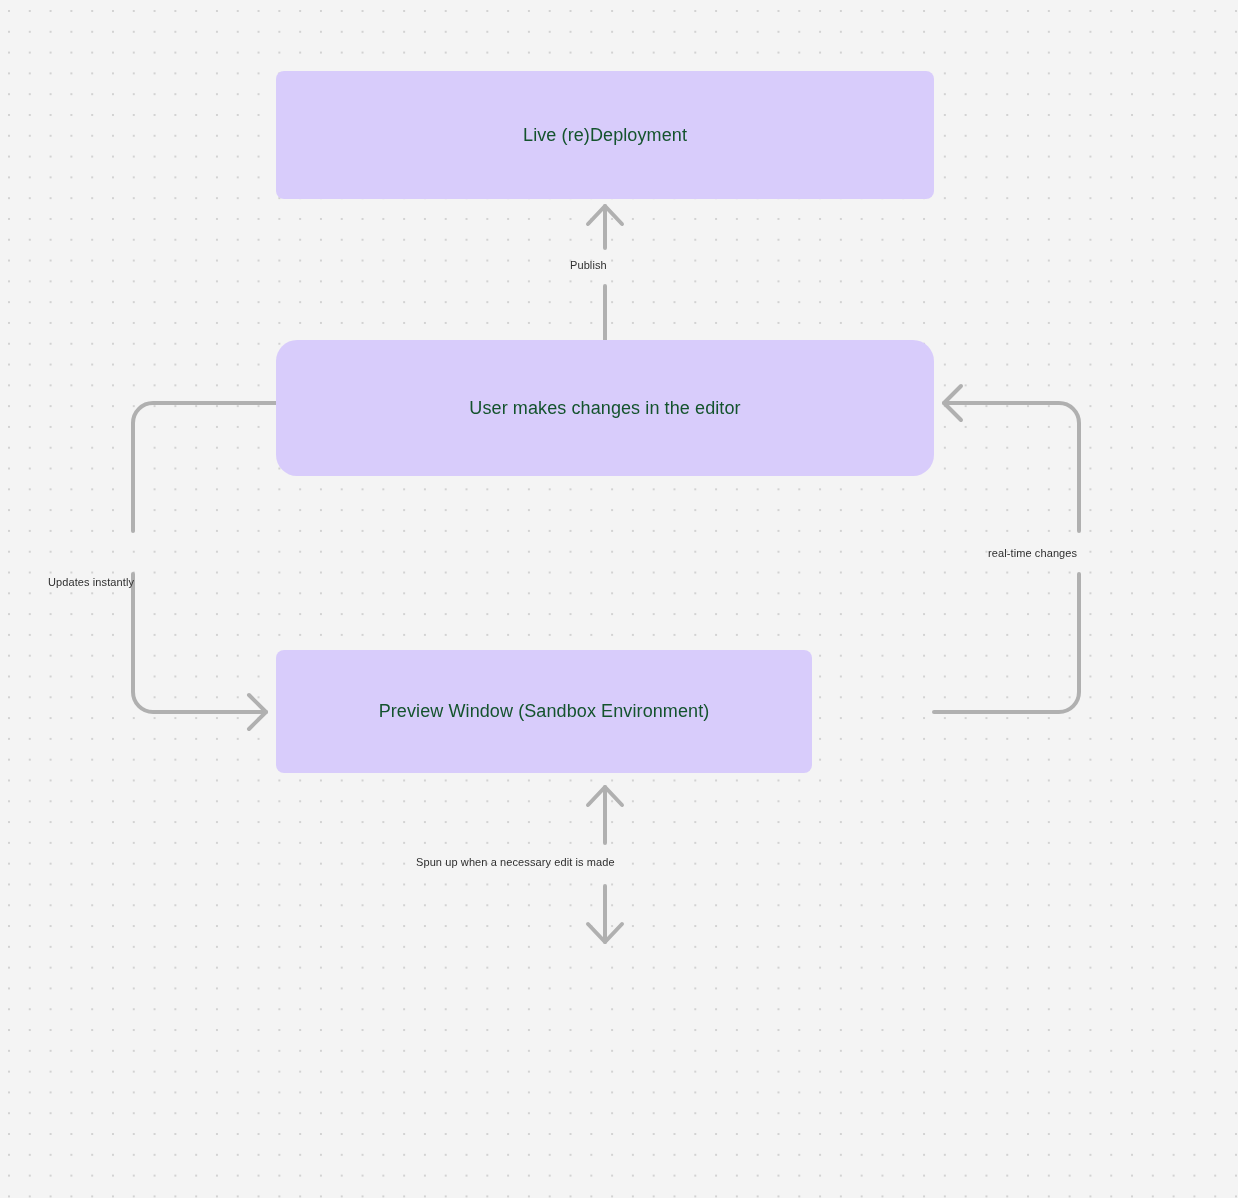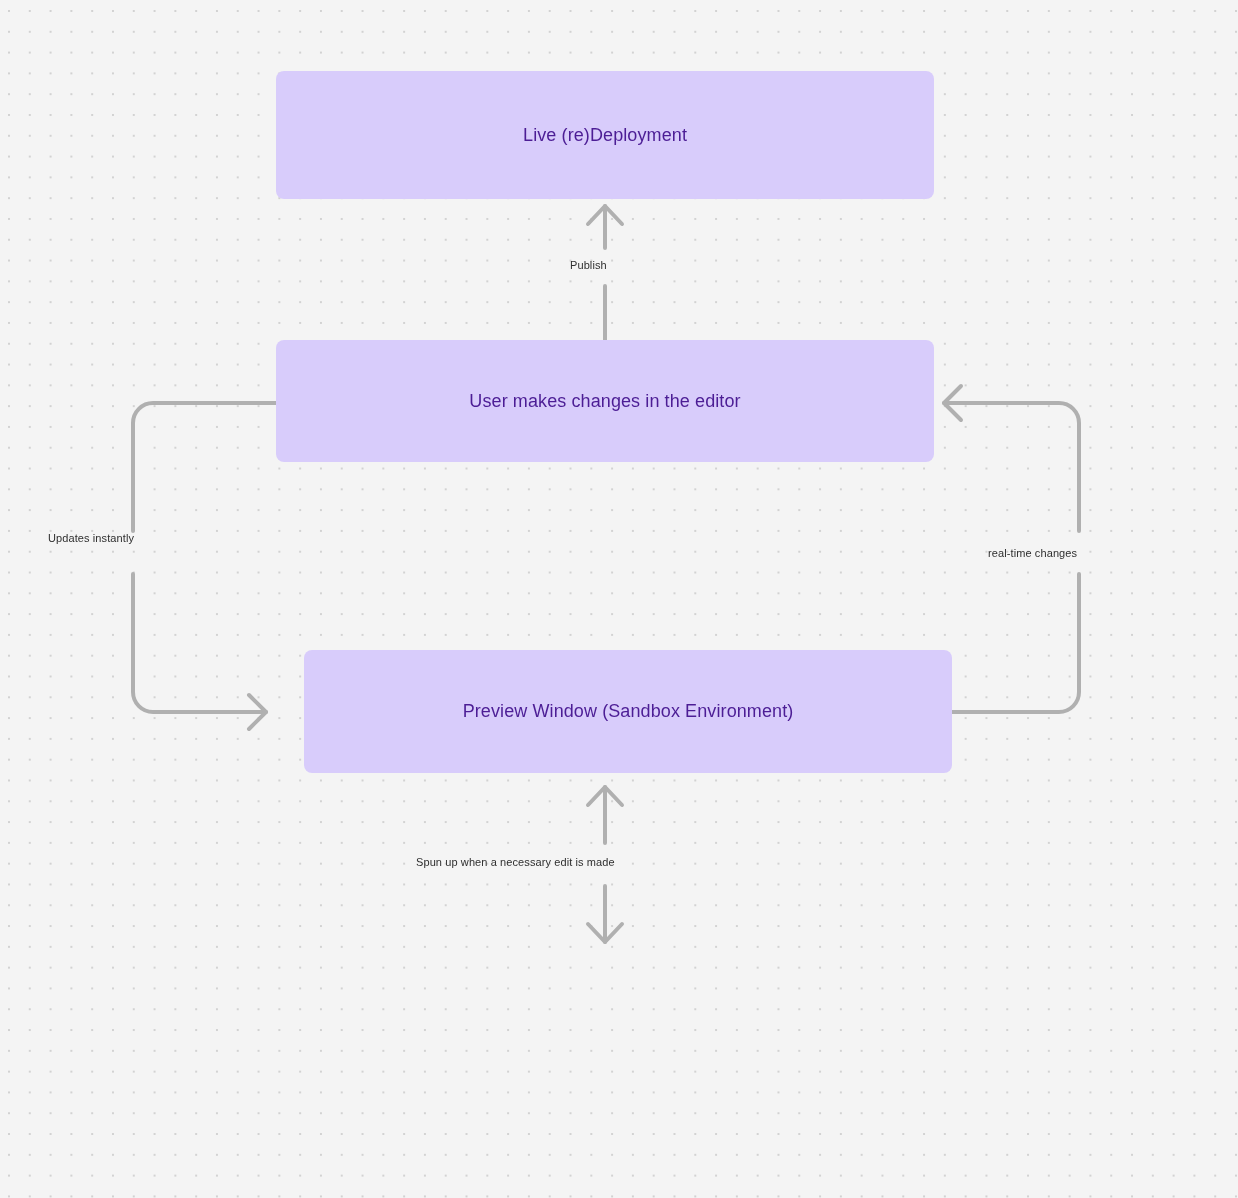--- a/index.html
+++ b/index.html
@@ -40,42 +40,42 @@
     position: absolute;
     box-sizing: border-box;
     background: #d8ccfb;
     border-radius: 8px;
     display: flex;
     align-items: center;
     justify-content: center;
   }
   .node-label {
     font-size: 18px;
-    color: #4c1d95;
+    color: #14532d;
     letter-spacing: 0.1px;
     white-space: nowrap;
   }
 
   #node-deploy  { left: 276px; top: 71px;  width: 658px; height: 128px; }
-  #node-editor  { left: 276px; top: 340px; width: 658px; height: 122px; }
-  #node-preview { left: 276px; top: 650px; width: 648px; height: 123px; margin-left: 28px; }
+  #node-editor  { left: 276px; top: 340px; width: 658px; height: 136px; border-radius: 21px; }
+  #node-preview { left: 276px; top: 650px; width: 536px; height: 123px; }
   #node-devserver { left: 276px; top: 958px; width: 658px; height: 123px; }
 
   
   .edge-label {
     position: absolute;
     font-size: 11px;
     color: #2f2f2f;
     white-space: nowrap;
     background: transparent;
     letter-spacing: 0.1px;
   }
   #label-publish   { left: 570px; top: 259px; }
   #label-spun      { left: 416px; top: 856px; }
-  #label-updates   { left: 48px;  top: 532px; text-align: center; }
+  #label-updates   { left: 48px;  top: 576px; text-align: center; }
   #label-feedback  { left: 988px; top: 547px; }
 </style>
 </head>
 <body>
 
 <div id="canvas">
 
   <svg id="edges" viewBox="0 0 1238 1198" width="1238" height="1198" xmlns="http://www.w3.org/2000/svg">
     <g fill="none" stroke="#b0b0b0" stroke-width="4" stroke-linecap="round" stroke-linejoin="round">
 

